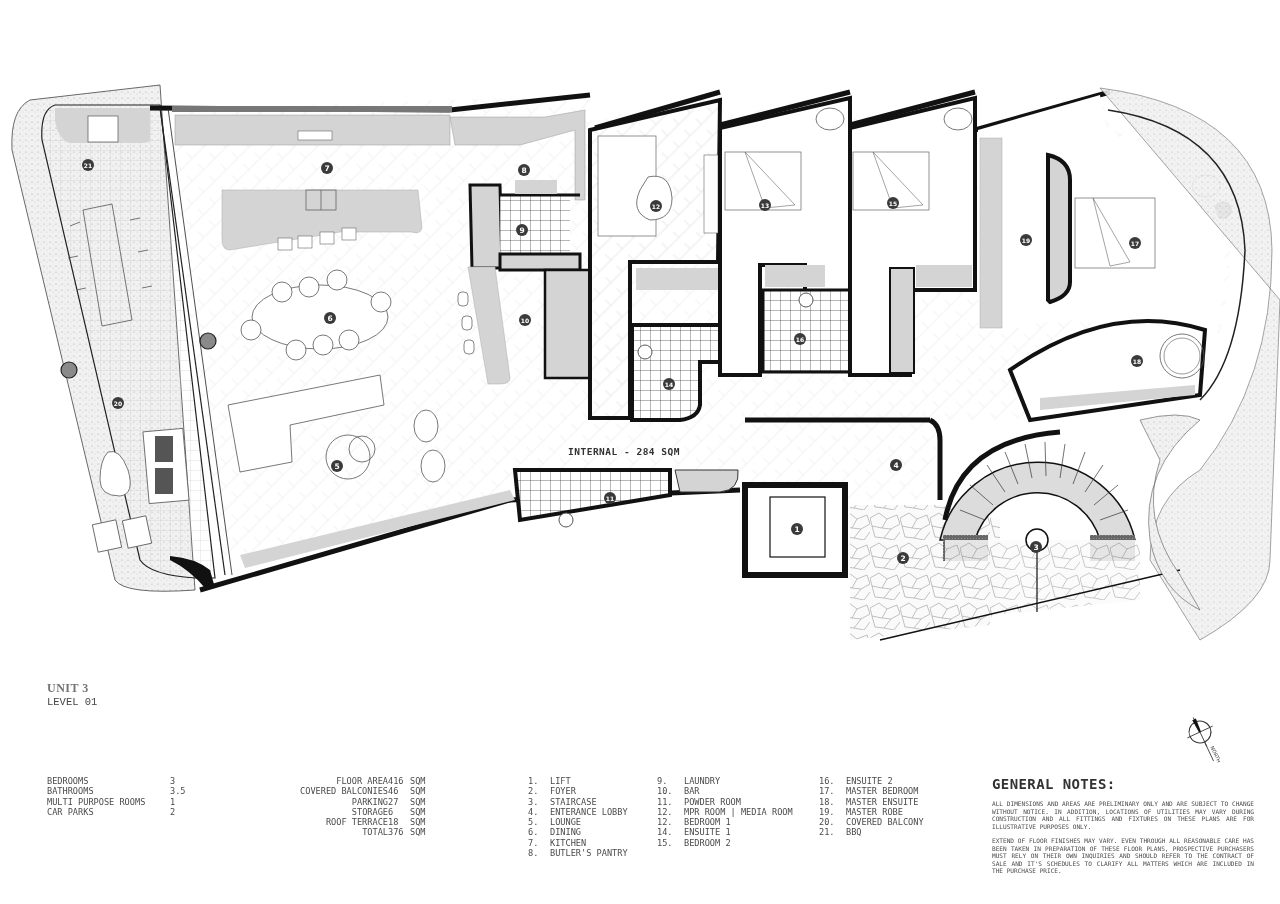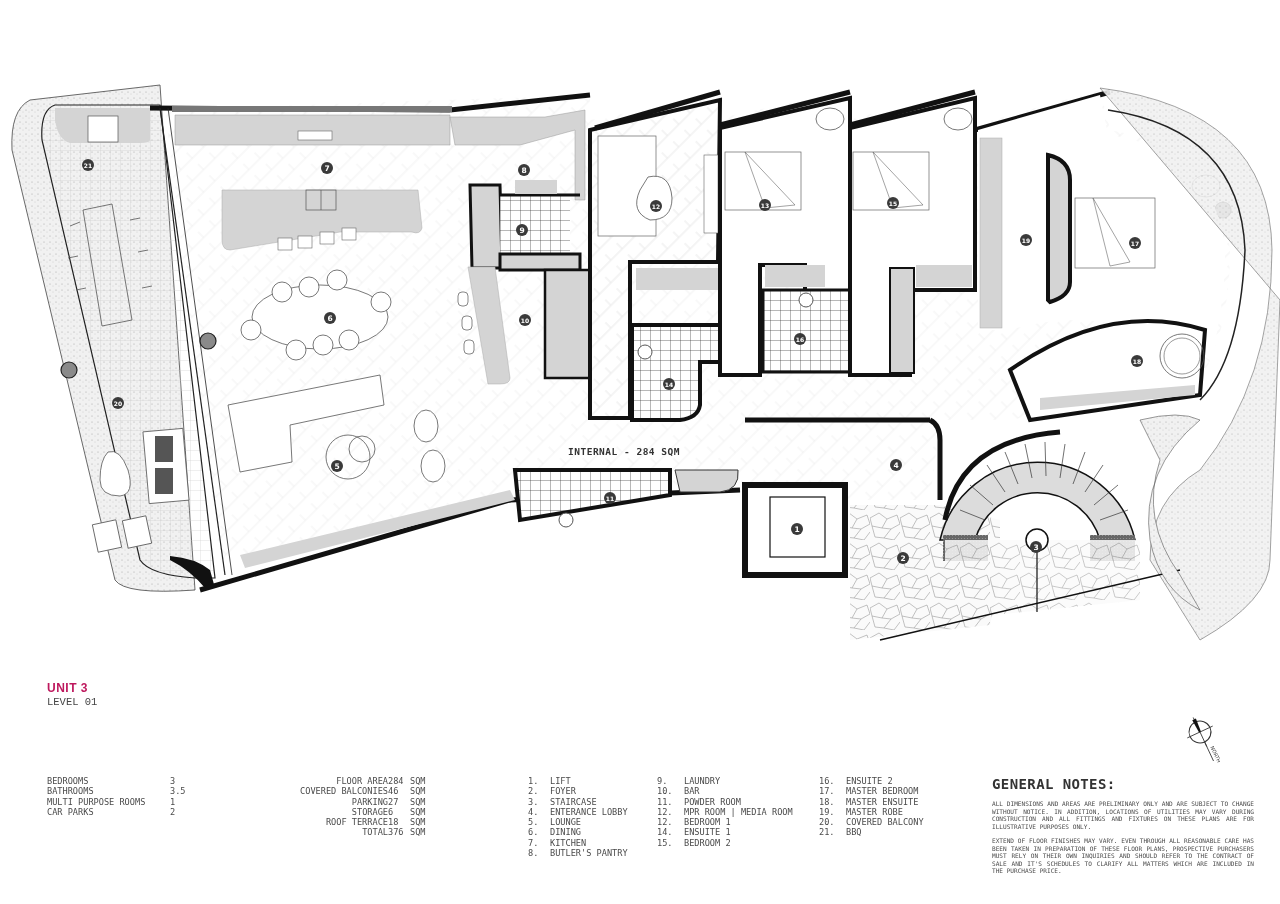--- a/index.html
+++ b/index.html
@@ -1,18 +1,18 @@
 <!DOCTYPE html>
 <html><head>
 <meta charset="utf-8">
 <style>
   html, body { margin:0; padding:0; background:#ffffff; }
   body { width:1280px; height:904px; position:relative; overflow:hidden; font-family:"DejaVu Sans Mono", monospace; color:#3a3a3a; }
   #plan { position:absolute; left:0; top:0; width:1280px; height:660px; }
-  .unit-title { position:absolute; left:47px; top:681px; font-family:Liberation Sans, sans-serif; font-weight:bold; font-size:12px; color:#be185d; letter-spacing:0.5px; }
+  .unit-title { position:absolute; left:47px; top:681px; font-family:Liberation Serif, serif; font-weight:bold; font-size:12px; color:#737373; letter-spacing:0.5px; }
   .unit-level { position:absolute; left:47px; top:696px; font-family:Liberation Mono, monospace; font-size:10.5px; color:#444; }
   .tbl { position:absolute; font-family:"DejaVu Sans Mono", monospace; font-size:8.6px; color:#4a4a4a; line-height:10.3px; }
   .tbl .row { display:flex; white-space:pre; }
   .t1 { left:47px; top:776px; }
   .t1 .k { width:123px; } 
   .t2 { left:265px; top:776px; }
   .t2 .k { width:123px;text-align:right; } .t2 .v { width:22px; } 
   .t3 { left:528px; top:776px; }
   .t3 .n { width:22px; }
   .t4 { left:657px; top:776px; }
@@ -316,21 +316,21 @@
 <div class="unit-level">LEVEL 01</div>
 
 <div class="tbl t1">
   <div class="row"><span class="k">BEDROOMS</span><span>3</span></div>
   <div class="row"><span class="k">BATHROOMS</span><span>3.5</span></div>
   <div class="row"><span class="k">MULTI PURPOSE ROOMS</span><span>1</span></div>
   <div class="row"><span class="k">CAR PARKS</span><span>2</span></div>
 </div>
 
 <div class="tbl t2">
-  <div class="row"><span class="k">FLOOR AREA</span><span class="v">284</span><span>SQM</span></div>
+  <div class="row"><span class="k">FLOOR AREA</span><span class="v">416</span><span>SQM</span></div>
   <div class="row"><span class="k">COVERED BALCONIES</span><span class="v">46</span><span>SQM</span></div>
   <div class="row"><span class="k">PARKING</span><span class="v">27</span><span>SQM</span></div>
   <div class="row"><span class="k">STORAGE</span><span class="v">6</span><span>SQM</span></div>
   <div class="row"><span class="k">ROOF TERRACE</span><span class="v">18</span><span>SQM</span></div>
   <div class="row"><span class="k">TOTAL</span><span class="v">376</span><span>SQM</span></div>
 </div>
 
 <div class="tbl t3">
   <div class="row"><span class="n">1.</span><span>LIFT</span></div>
   <div class="row"><span class="n">2.</span><span>FOYER</span></div>

